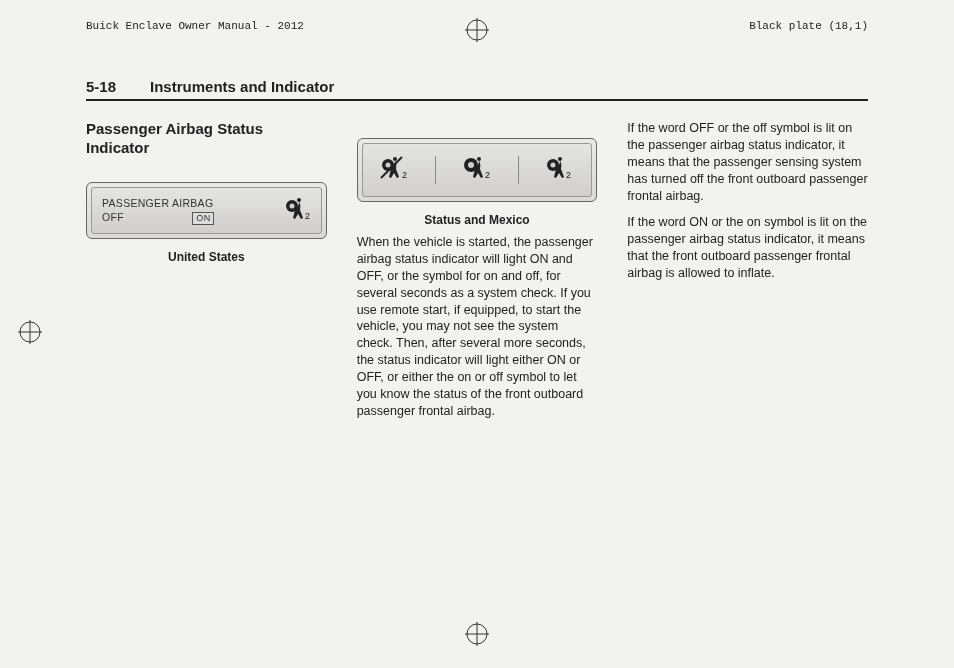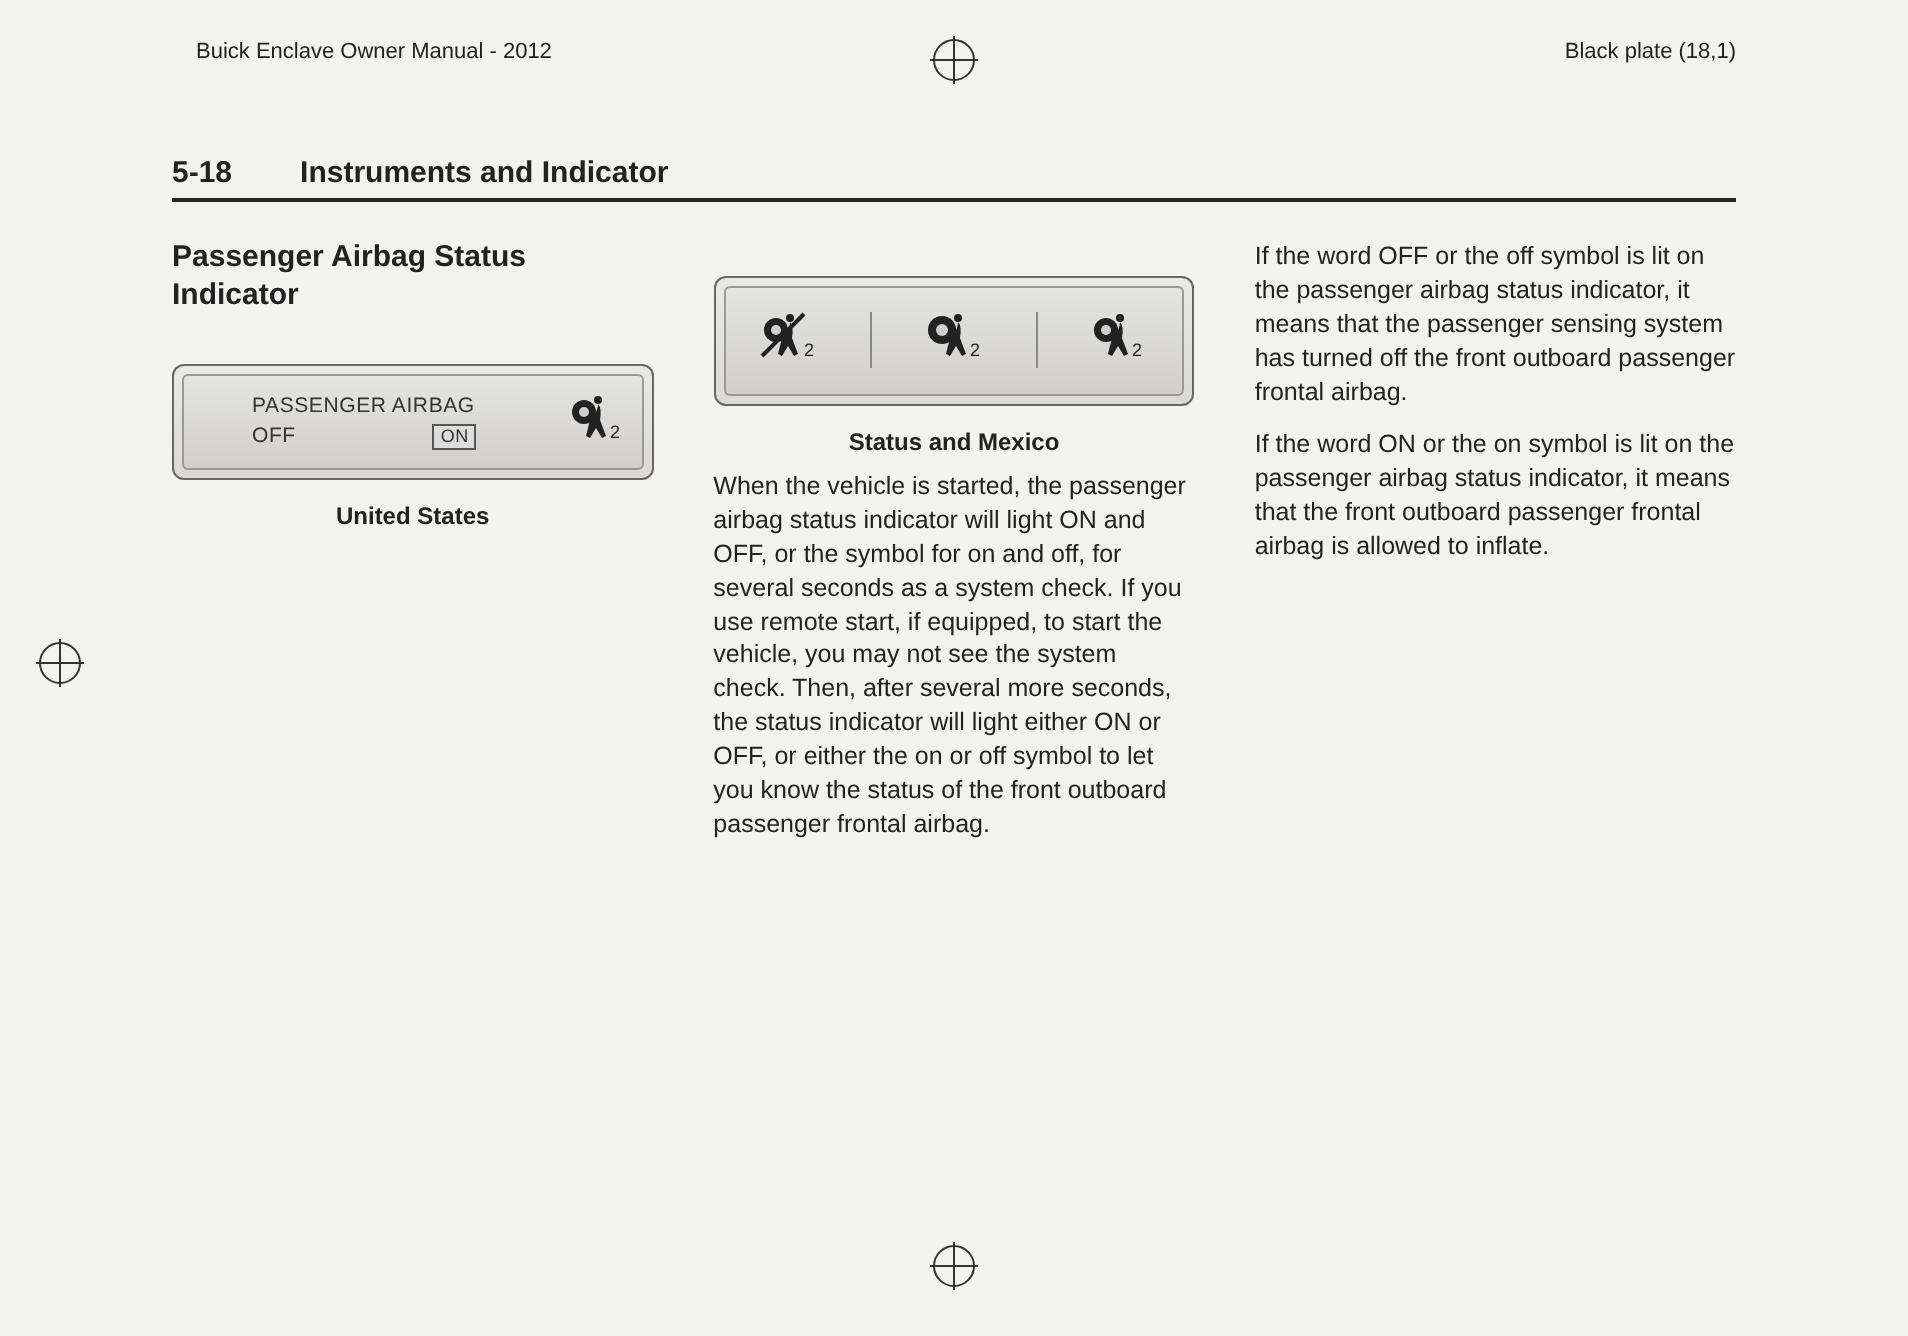--- a/index.html
+++ b/index.html
@@ -7,25 +7,26 @@
     font-family: Arial, Helvetica, sans-serif;
     background: #f2f2f1;
     width: 954px;
     height: 668px;
     position: relative;
     color: #222;
   }
   .top-meta {
     position: absolute;
     top: 20px;
-    left: 98px;
+    left: 86px;
     right: 86px;
     display: flex;
     justify-content: space-between;
     font-size: 11px;
+    font-family: Liberation Mono, monospace;
   }
   .crop-center {
     position: absolute;
     top: 18px;
     left: 50%;
     transform: translateX(-50%);
   }
   .crop-left {
     position: absolute;
     top: 50%;
@@ -78,21 +79,21 @@
     padding: 8px 10px;
     display: flex;
     align-items: center;
     gap: 10px;
     background: linear-gradient(#e4e4e2, #d0cfcd);
     font-size: 11px;
     letter-spacing: 0.3px;
     color: #333;
     font-family: Arial, sans-serif;
   }
-  .pa-text { flex: 1; line-height: 1.4; font-size: 10.5px; margin-left: 24px; }
+  .pa-text { flex: 1; line-height: 1.4; font-size: 10.5px; }
   .on-box {
     border: 1px solid #555;
     padding: 0 3px;
     font-size: 9px;
     background: #ddd;
     display: inline-block;
     line-height: 1.2;
     margin-left: 2px;
   }
   .figure-b .figure-inner {

